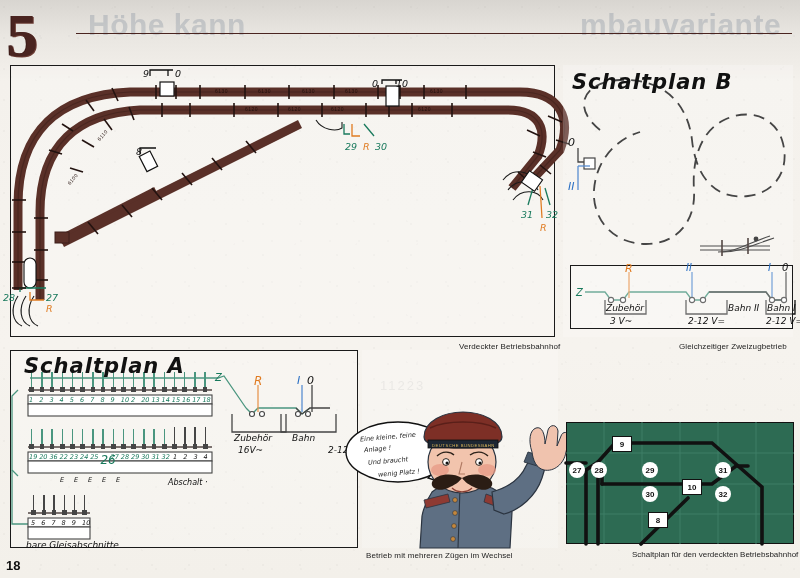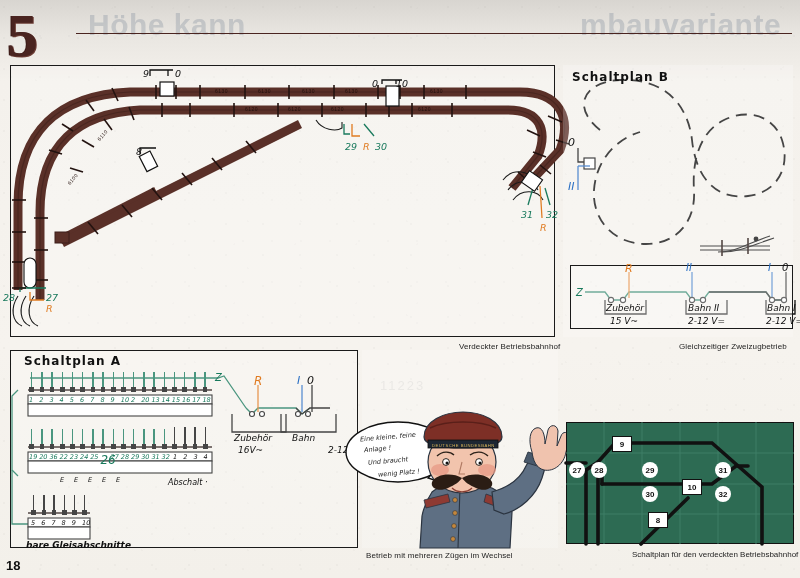--- a/index.html
+++ b/index.html
@@ -67,22 +67,23 @@
   .caption{
     position:absolute;
     font-size:8px;
     color:#1d1d1d;
     letter-spacing:.1px;
     white-space:nowrap;
   }
   .handtitle{
     position:absolute;
     font-family:"DejaVu Sans", sans-serif;
+    font-style:italic;
     font-weight:bold;
-    font-size:12px;
+    font-size:21px;
     color:#111;
     letter-spacing:1px;
   }
   .lbl{
     position:absolute;
     font-family:"DejaVu Sans", sans-serif;
     font-style:italic;
     font-size:9px;
     white-space:nowrap;
   }
@@ -431,23 +432,23 @@
 <div class="handtitle" style="left:572px;top:70px;">Schaltplan  B</div>
 <div class="lbl lbl-k" style="left:568px;top:136px;font-size:11px;">0</div>
 <div class="lbl lbl-b" style="left:568px;top:180px;font-size:11px;">II</div>
 <div class="box" style="left:570px;top:265px;width:223px;height:64px;"></div>
 <div class="lbl lbl-g" style="left:576px;top:287px;font-size:10px;">Z</div>
 <div class="lbl lbl-o" style="left:625px;top:262px;font-size:11px;">R</div>
 <div class="lbl lbl-b" style="left:686px;top:262px;font-size:10px;">II</div>
 <div class="lbl lbl-b" style="left:768px;top:262px;font-size:10px;">I</div>
 <div class="lbl lbl-k" style="left:782px;top:262px;font-size:10px;">0</div>
 <div class="lbl lbl-k" style="left:606px;top:303px;font-size:9px;">Zubehör</div>
-<div class="lbl lbl-k" style="left:688px;top:303px;font-size:9px;">Bahn II</div>
+<div class="lbl lbl-k" style="left:688px;top:303px;font-size:9px;padding-left:40px;">Bahn II</div>
 <div class="lbl lbl-k" style="left:767px;top:303px;font-size:9px;">Bahn I</div>
-<div class="lbl lbl-k" style="left:610px;top:316px;font-size:9px;">15 V~</div>
+<div class="lbl lbl-k" style="left:610px;top:316px;font-size:9px;">3 V~</div>
 <div class="lbl lbl-k" style="left:688px;top:316px;font-size:9px;">2-12 V=</div>
 <div class="lbl lbl-k" style="left:766px;top:316px;font-size:9px;">2-12 V=</div>
 <div class="caption" style="left:679px;top:342px;">Gleichzeitiger Zweizugbetrieb</div>
 
 <div class="box" style="left:10px;top:350px;width:348px;height:198px;"></div>
 <div class="handtitle" style="left:24px;top:354px;">Schaltplan  A</div>
 <div class="lbl lbl-g" style="left:215px;top:372px;font-size:10px;">Z</div>
 <div class="lbl lbl-o" style="left:254px;top:374px;font-size:12px;">R</div>
 <div class="lbl lbl-b" style="left:297px;top:374px;font-size:11px;">I</div>
 <div class="lbl lbl-k" style="left:307px;top:374px;font-size:11px;">0</div>
@@ -504,21 +505,21 @@
   </div>
 <div class="lbl lbl-k" style="left:168px;top:478px;font-size:8px;">Abschalt ·</div>
 <div id="strip3-nums">
     <div class="lbl" style="left: 31px; top: 519px; color: rgb(17, 17, 17); font-size: 6.5px;">5</div>
     <div class="lbl" style="left: 41.2px; top: 519px; color: rgb(17, 17, 17); font-size: 6.5px;">6</div>
     <div class="lbl" style="left: 51.4px; top: 519px; color: rgb(17, 17, 17); font-size: 6.5px;">7</div>
     <div class="lbl" style="left: 61.6px; top: 519px; color: rgb(17, 17, 17); font-size: 6.5px;">8</div>
     <div class="lbl" style="left: 71.8px; top: 519px; color: rgb(17, 17, 17); font-size: 6.5px;">9</div>
     <div class="lbl" style="left: 82px; top: 519px; color: rgb(17, 17, 17); font-size: 6.5px;">10</div>
   </div>
-<div class="lbl lbl-k" style="left:26px;top:540px;font-size:9px;font-weight:bold;">bare Gleisabschnitte</div>
+<div class="lbl lbl-k" style="left:26px;top:540px;font-size:9px;">bare Gleisabschnitte</div>
 
 <div class="box" style="left:362px;top:350px;width:196px;height:198px;border:none;"></div>
 <svg width="800" height="578" style="pointer-events:none;">
 
   <ellipse cx="398" cy="452" rx="52" ry="30" fill="#ffffff" stroke="#111" stroke-width="1.4"></ellipse>
   <path d="M432,474 L452,486 L428,478 Z" fill="#ffffff" stroke="#111" stroke-width="1.4"></path>
 
   <path d="M432,492 C428,498 424,506 422,516 L420,548 L510,548 L512,512 C510,500 500,492 492,488
            L468,482 L446,482 Z" fill="#5e6f83" stroke="#2b3440" stroke-width="1.2"></path>
 

